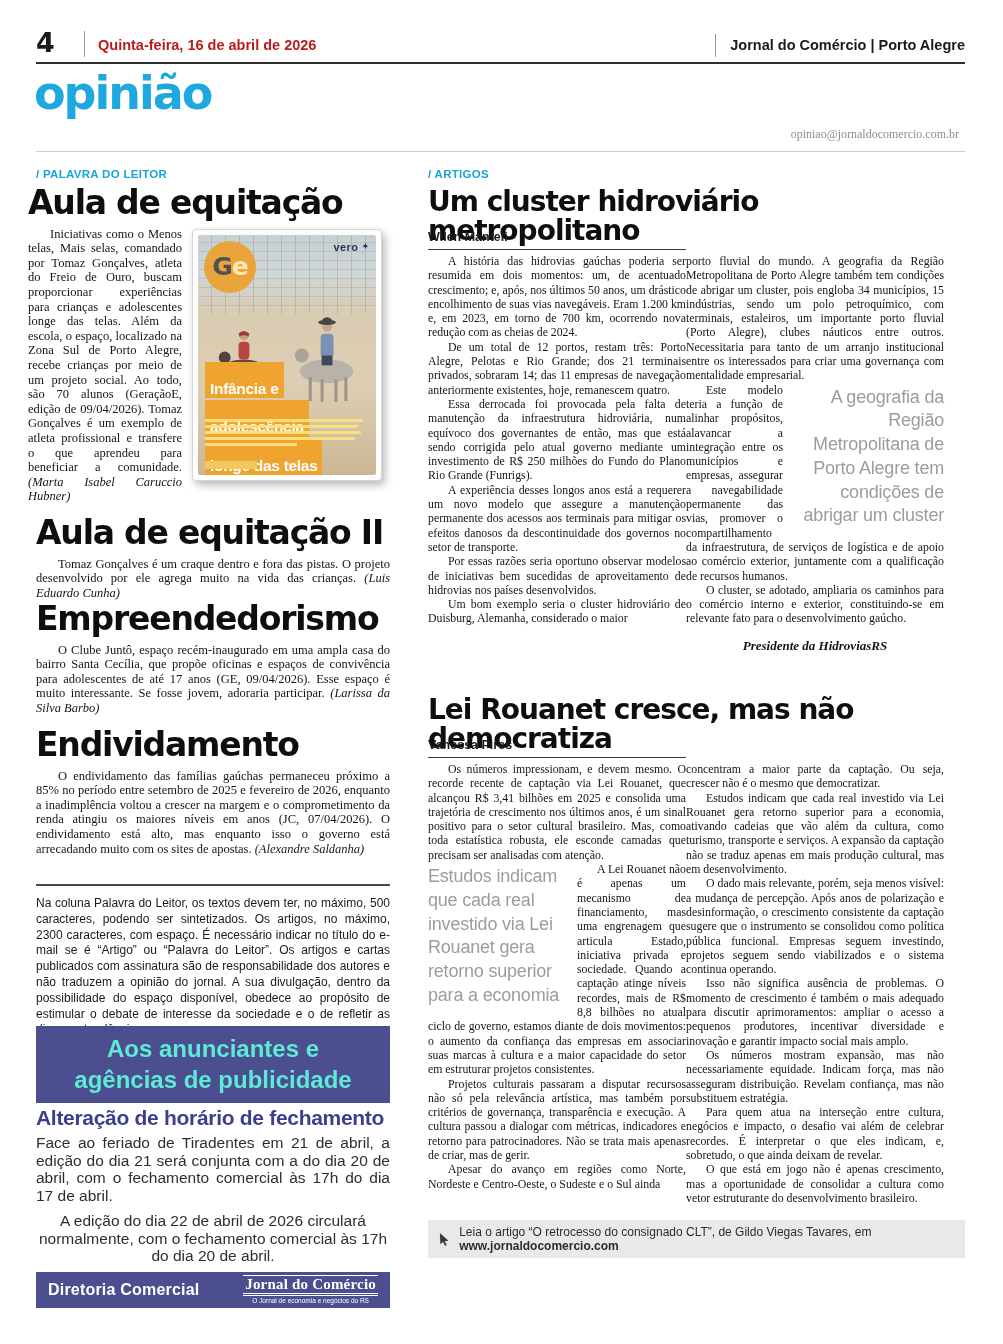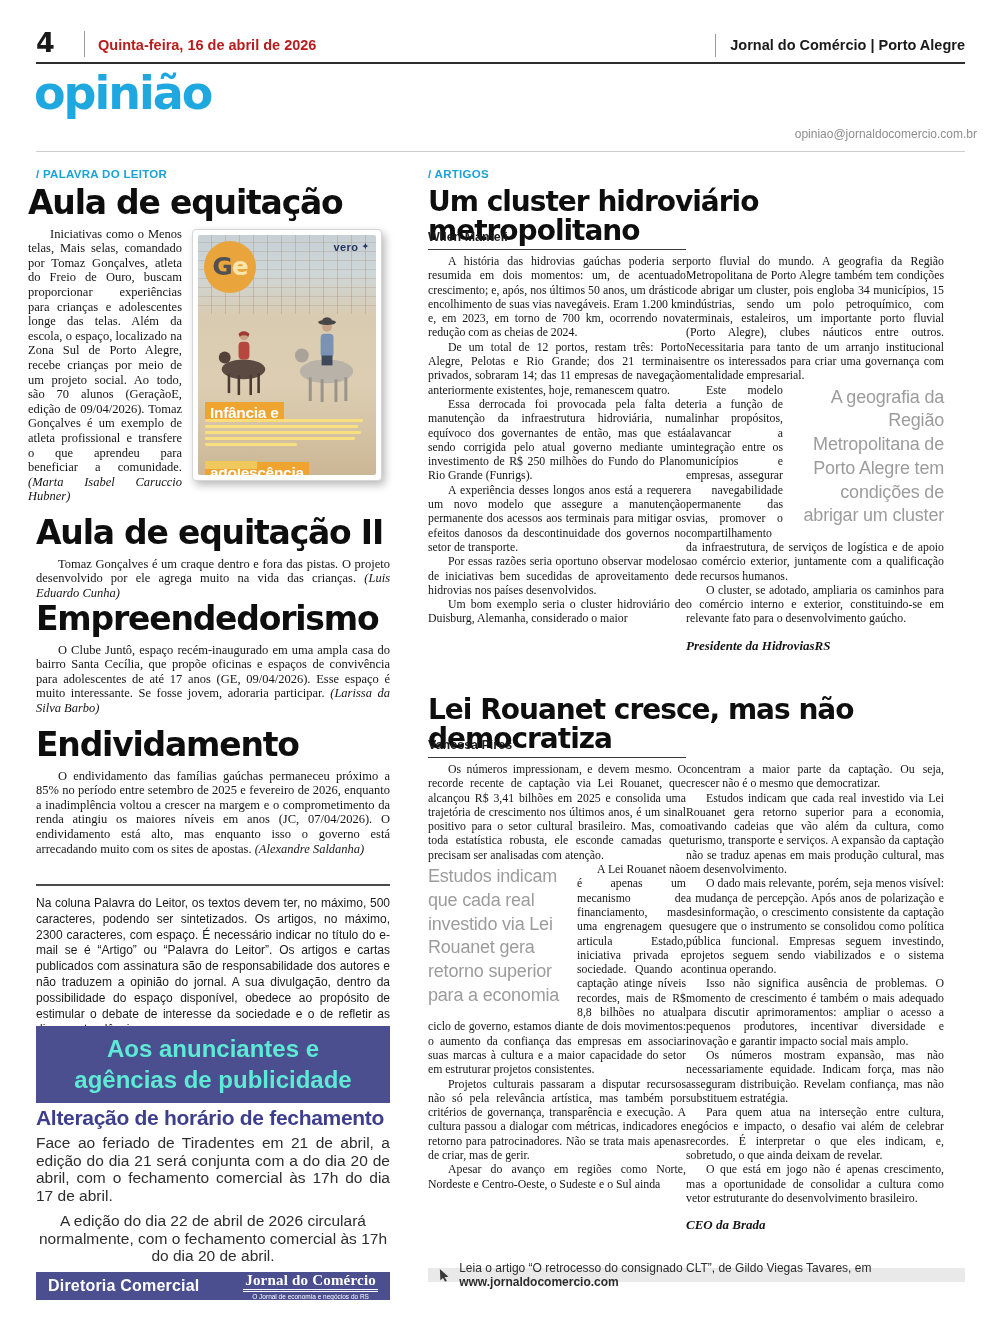--- a/index.html
+++ b/index.html
@@ -36,21 +36,21 @@
        background:repeating-linear-gradient(90deg,transparent 0 13px,rgba(150,122,92,.38) 13px 14px),
                   repeating-linear-gradient(0deg,transparent 0 8px,rgba(158,132,102,.32) 8px 9px);}
   .ge{position:absolute;top:6px;left:6px;width:52px;height:52px;border-radius:50%;background:#e9a43c;
       display:flex;align-items:center;justify-content:center;font:800 25px/1 "DejaVu Sans",sans-serif;letter-spacing:-1px;}
   .ge .g{color:#515154;} .ge .e{color:#fbe6ad;}
   .vero{position:absolute;top:7px;right:7px;font:800 11px/1 "Liberation Sans",sans-serif;color:#23355d;letter-spacing:.4px;}
   .vero .vicon{font-size:8px;vertical-align:2px;color:#23355d;}
   .riders{position:absolute;top:25%;left:0;width:100%;height:50%;}
   .mhl{position:absolute;left:7px;top:53%;}
   .mhl span{display:table;background:#efa430;color:#fff;font:800 15.5px/1.12 "Liberation Sans",sans-serif;
-            padding:2px 5px 1px;margin-bottom:2px;letter-spacing:-.3px;margin-top:40px;}
+            padding:18px 5px 1px;margin-bottom:2px;letter-spacing:-.3px;}
   .mcap{position:absolute;left:7px;top:77%;width:158px;}
   .mcap i{display:block;height:3px;background:rgba(250,224,125,.95);margin-bottom:3px;border-radius:1px;}
   .mtag{position:absolute;left:7px;bottom:6px;width:52px;height:8px;background:#f0c95e;}
 
   
   .adbox{background:#4b4f90;color:#5eead4;text-align:center;font:700 24px/1.28 "Liberation Sans",sans-serif;
          padding:8px 4px;box-sizing:border-box;}
   .adhead{font:700 21px/1.1 "Liberation Sans",sans-serif;color:#3d3e8d;letter-spacing:-.3px;}
   .adp1{font:15.5px/17.6px "Liberation Sans",sans-serif;color:#2e2e2e;text-align:justify;margin:0;}
   .adp2{font:15.5px/17.6px "Liberation Sans",sans-serif;color:#2e2e2e;text-align:center;margin:0;}
@@ -66,37 +66,37 @@
   .rh1{font:800 28px/1.02 "DejaVu Sans",sans-serif;letter-spacing:-1px;color:#0e0e0e;margin:0;}
   .author{font:700 12.5px/1 "Liberation Sans",sans-serif;color:#1a1a1a;border-bottom:1px solid #3a3a3a;
           padding-bottom:5px;width:258px;}
   .cols{display:flex;}
   .col{width:258px;}
   .col p{font:11.8px/14.3px "Liberation Serif",serif;text-align:justify;margin:0;color:#141414;}
   .col .ind{text-indent:20px;}
   .pq{color:#9c9c9c;font:400 18px/1.32 "Liberation Sans",sans-serif;letter-spacing:-.2px;}
   .pqr{float:right;width:152px;text-align:right;margin:3px 0 4px 9px;}
   .pql{float:left;width:140px;text-align:left;margin:3px 9px 4px 0;}
-  .sigline{text-align:left;font:italic 600 13px/1 "Liberation Serif",serif;margin-top:13px;color:#141414;}
+  .sigline{text-align:center;font:italic 600 13px/1 "Liberation Serif",serif;margin-top:13px;color:#141414;}
 
   .graybar{background:#e9e9e9;display:flex;align-items:center;gap:9px;padding:0 11px;box-sizing:border-box;
            font:12px/1.2 "Liberation Sans",sans-serif;color:#2c2c2c;}
   .graybar b{font-weight:700;}
 </style>
 </head>
 <body>
 
 <div class="abs pagenum" style="left:36px;top:29px;">4</div>
 <div class="abs vdiv" style="left:84px;top:31px;height:26px;"></div>
 <div class="abs hdate" style="left:98px;top:38px;">Quinta-feira, 16 de abril de 2026</div>
 <div class="abs hmast" style="right:38px;top:34px;padding-top:4px;padding-bottom:4px;">Jornal do Comércio | Porto Alegre</div>
 <div class="abs rule1" style="left:36px;right:38px;top:62px;"></div>
 
 <div class="abs opiniao" style="left:34px;top:70px;">opinião</div>
-<div class="abs email" style="right:26px;top:128px;">opiniao@jornaldocomercio.com.br</div>
+<div class="abs email" style="right:44px;top:128px;font-family:Liberation Serif, serif;">opiniao@jornaldocomercio.com.br</div>
 <div class="abs rule2" style="left:36px;right:38px;top:151px;"></div>
 
 <div class="abs seclbl" style="left:36px;top:169px;">/ PALAVRA DO LEITOR</div>
 <div class="abs seclbl" style="left:428px;top:169px;">/ ARTIGOS</div>
 
 <div class="abs lcol" style="left:28px;top:186px;">
   <h1 class="h1">Aula de equitação</h1>
   <div class="lbody">
 
     <div class="mag">
@@ -177,21 +177,21 @@
 
 <div class="abs lcol adbox" style="left:36px;top:1026px;">
   <div>Aos anunciantes e</div>
   <div>agências de publicidade</div>
 </div>
 
 <div class="abs lcol adhead" style="left:36px;top:1106px;">Alteração de horário de fechamento</div>
 <p class="abs lcol adp1" style="left:36px;top:1134px;">Face ao feriado de Tiradentes em 21 de abril, a edição do dia 21 será conjunta com a do dia 20 de abril, com o fechamento comercial às 17h do dia 17 de abril.</p>
 <p class="abs lcol adp2" style="left:36px;top:1212px;">A edição do dia 22 de abril de 2026 circulará normalmente, com o fechamento comercial às 17h do dia 20 de abril.</p>
 
-<div class="abs lcol bluebar" style="left:36px;top:1272px;height:28px;gap:8px;">
+<div class="abs lcol bluebar" style="left:36px;top:1272px;height:36px;gap:8px;">
   <span class="dircom">Diretoria Comercial</span>
   <span class="jcwrap">
     <span class="jclogo">Jornal do Comércio</span>
     <span class="jctag">O Jornal de economia e negócios do RS</span>
   </span>
 </div>
 
 <h1 class="abs rh1" style="left:428px;top:188px;width:537px;">Um cluster hidroviário metropolitano</h1>
 <div class="abs author" style="left:428px;top:231px;">Wilen Manteli</div>
 
@@ -229,18 +229,18 @@
     <p class="ind">Estudos indicam que cada real investido via Lei Rouanet gera retorno superior para a economia, ativando cadeias que vão além da cultura, como turismo, transporte e serviços. A expansão da captação não se traduz apenas em mais produção cultural, mas em desenvolvimento.</p>
     <p class="ind">O dado mais relevante, porém, seja menos visível: a mudança de percepção. Após anos de polarização e desinformação, o crescimento consistente da captação sugere que o instrumento se consolidou como política pública funcional. Empresas seguem investindo, projetos seguem sendo viabilizados e o sistema continua operando.</p>
     <p class="ind">Isso não significa ausência de problemas. O momento de crescimento é também o mais adequado para discutir aprimoramentos: ampliar o acesso a pequenos produtores, incentivar diversidade e inovação e garantir impacto social mais amplo.</p>
     <p class="ind">Os números mostram expansão, mas não necessariamente equidade. Indicam força, mas não asseguram distribuição. Revelam confiança, mas não substituem estratégia.</p>
     <p class="ind">Para quem atua na interseção entre cultura, negócios e impacto, o desafio vai além de celebrar recordes. É interpretar o que eles indicam, e, sobretudo, o que ainda deixam de revelar.</p>
     <p class="ind">O que está em jogo não é apenas crescimento, mas a oportunidade de consolidar a cultura como vetor estruturante do desenvolvimento brasileiro.</p>
     <div class="sigline">CEO da Brada</div>
   </div>
 </div>
 
-<div class="abs graybar" style="left:428px;top:1268px;width:537px;height:14px;">
+<div class="abs graybar" style="left:428px;top:1220px;width:537px;height:38px;">
   <svg width="13" height="15" viewBox="0 0 13 15">
     <path d="M1 0 L11 9 L6.6 9.4 L9.1 13.6 L7.1 14.8 L4.7 10.4 L1.6 13 Z" fill="#3a3a3a"></path>
   </svg>
   <span><span>Leia o artigo “O retrocesso do consignado CLT”, de Gildo Viegas Tavares, em</span> <b>www.jornaldocomercio.com</b></span>
 </div>
 
 </body></html>

